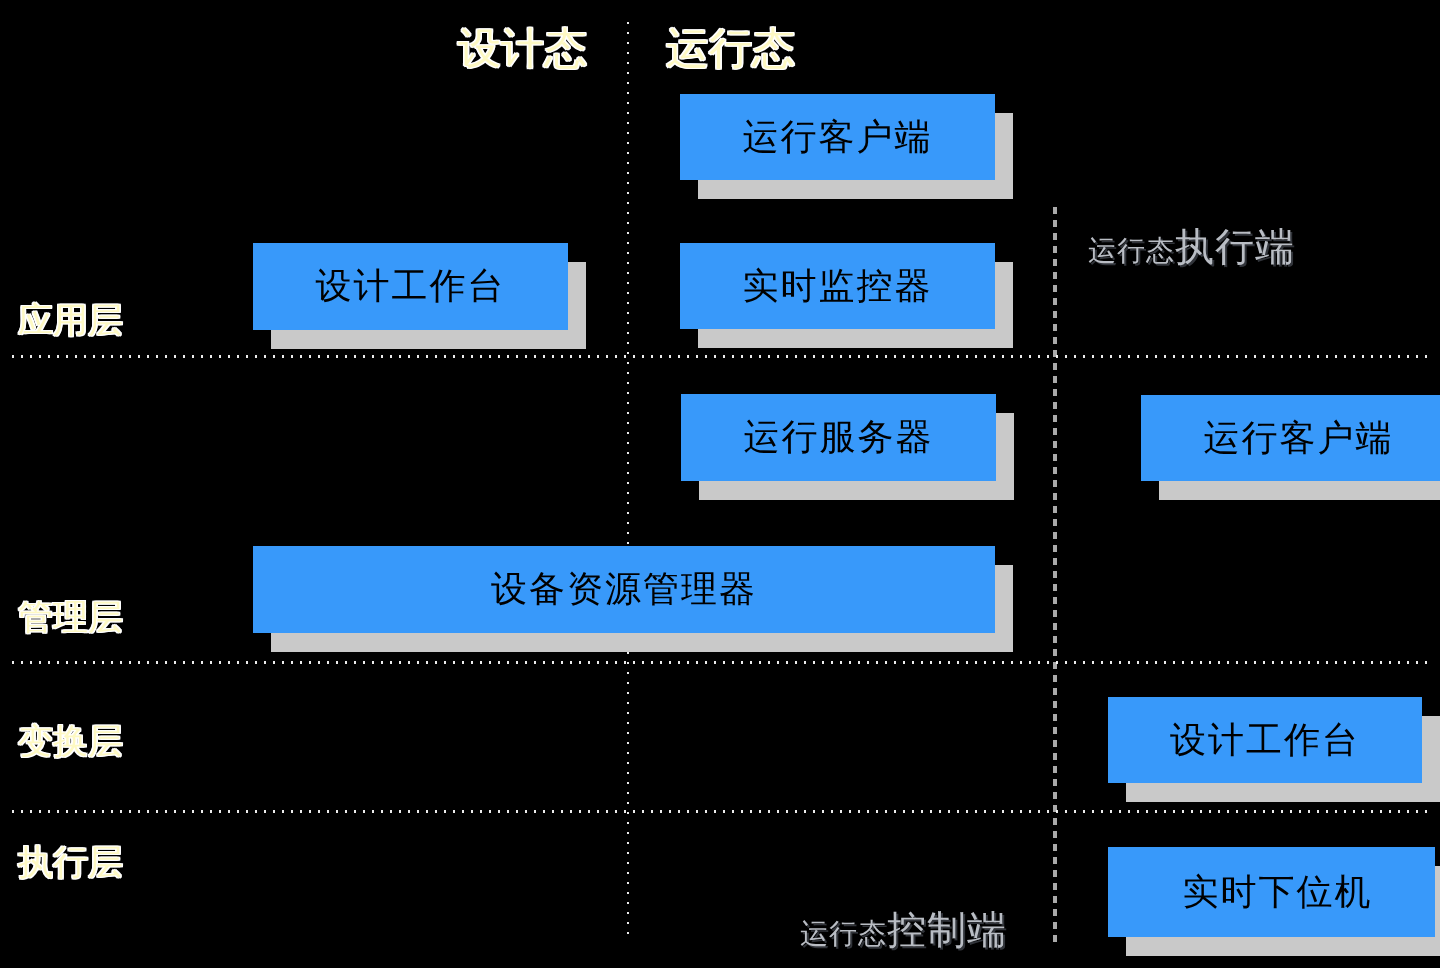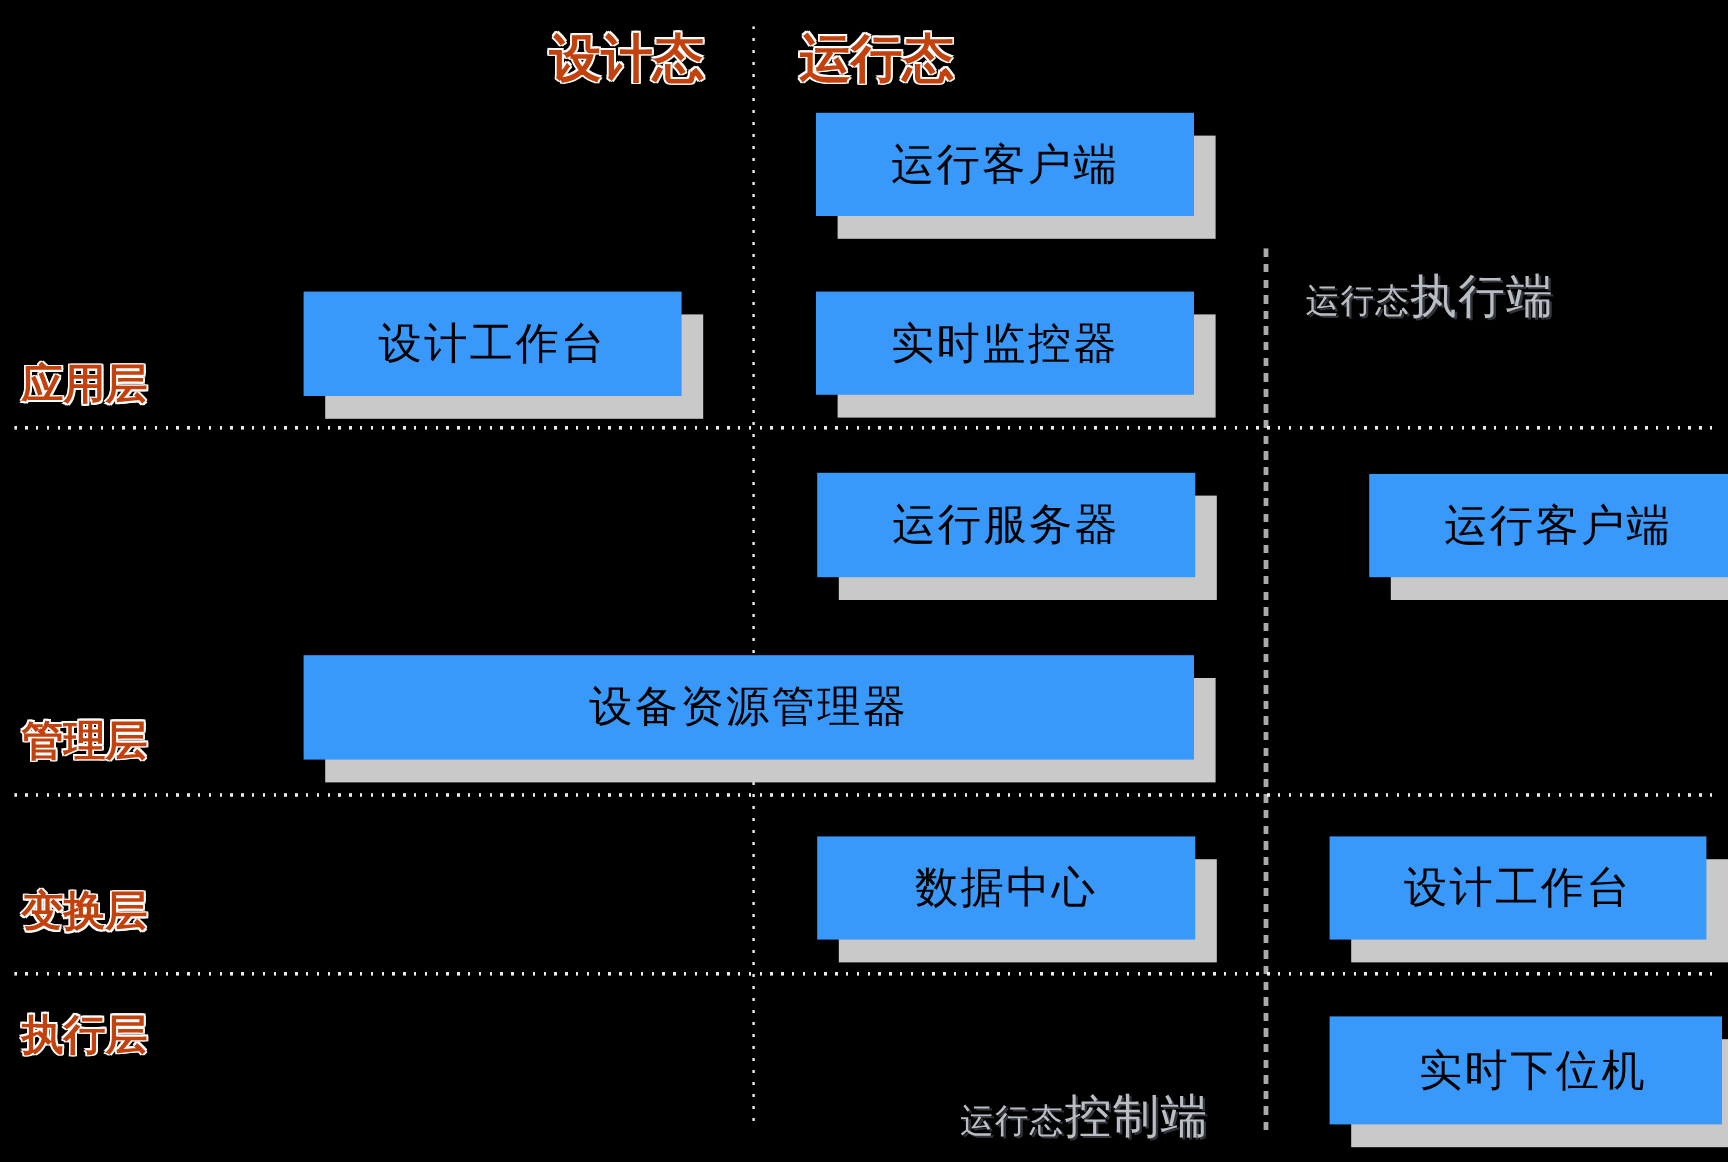--- a/index.html
+++ b/index.html
@@ -27,22 +27,22 @@
     color: #000000;
     font-size: 36px;
     font-weight: 500;
     letter-spacing: 2px;
     white-space: nowrap;
   }
 
   
   .hollow {
     position: absolute;
-    color: #c2410c;
-    font-weight: 700;
+    color: #fef9c3;
+    font-weight: 400;
     white-space: nowrap;
     text-shadow:
       -1.4px -1.4px 0 #ffffff,
        1.4px -1.4px 0 #ffffff,
       -1.4px  1.4px 0 #ffffff,
        1.4px  1.4px 0 #ffffff,
       -1.4px  0     0 #ffffff,
        1.4px  0     0 #ffffff,
        0     -1.4px 0 #ffffff,
        0      1.4px 0 #ffffff;
@@ -97,21 +97,21 @@
   <div class="vline-dash" style="left:1053px; top:207px; height:736px;"></div>
   <div class="hline" style="top:355px;"></div>
   <div class="hline" style="top:661px;"></div>
   <div class="hline" style="top:810px;"></div>
 
   <div class="hollow mode-header" style="left:458px;">设计态</div>
   <div class="hollow mode-header" style="left:666px;">运行态</div>
 
   <div class="hollow layer-label" style="top:297px;">应用层</div>
   <div class="hollow layer-label" style="top:594px;">管理层</div>
-  <div class="hollow layer-label" style="top:736px;">变换层</div>
+  <div class="hollow layer-label" style="top:718px;">变换层</div>
   <div class="hollow layer-label" style="top:839px;">执行层</div>
 
   <div class="gray-label" style="left:1088px; top:220px;">
     <span class="sm">运行态</span>
       <span class="lg">执行端</span>
   </div>
   <div class="gray-label" style="left:800px; top:903px;">
     <span class="sm">运行态</span>
       <span class="lg">控制端</span>
   </div>
@@ -121,19 +121,18 @@
   <div class="box" style="left:253px; top:243px; width:315px; height:87px;font-family:Liberation Serif, serif;">设计工作台</div>
 
   <div class="box" style="left:680px; top:243px; width:315px; height:86px;">实时监控器</div>
 
   <div class="box" style="left:681px; top:394px; width:315px; height:87px;">运行服务器</div>
 
   <div class="box" style="left:1108px; top:395px; width:315px; height:86px;margin-left:33px;">运行客户端</div>
 
   <div class="box" style="left:253px; top:546px; width:742px; height:87px;">设备资源管理器</div>
 
-  <div class="box" style="left:681px; top:697px; width:315px; height:86px;">数据中心</div>
 
   <div class="box" style="left:1108px; top:697px; width:314px; height:86px;">设计工作台</div>
 
   <div class="box" style="left:1108px; top:847px; width:315px; height:90px;padding-left:12px;">实时下位机</div>
 
 </div>
 
 </body></html>

